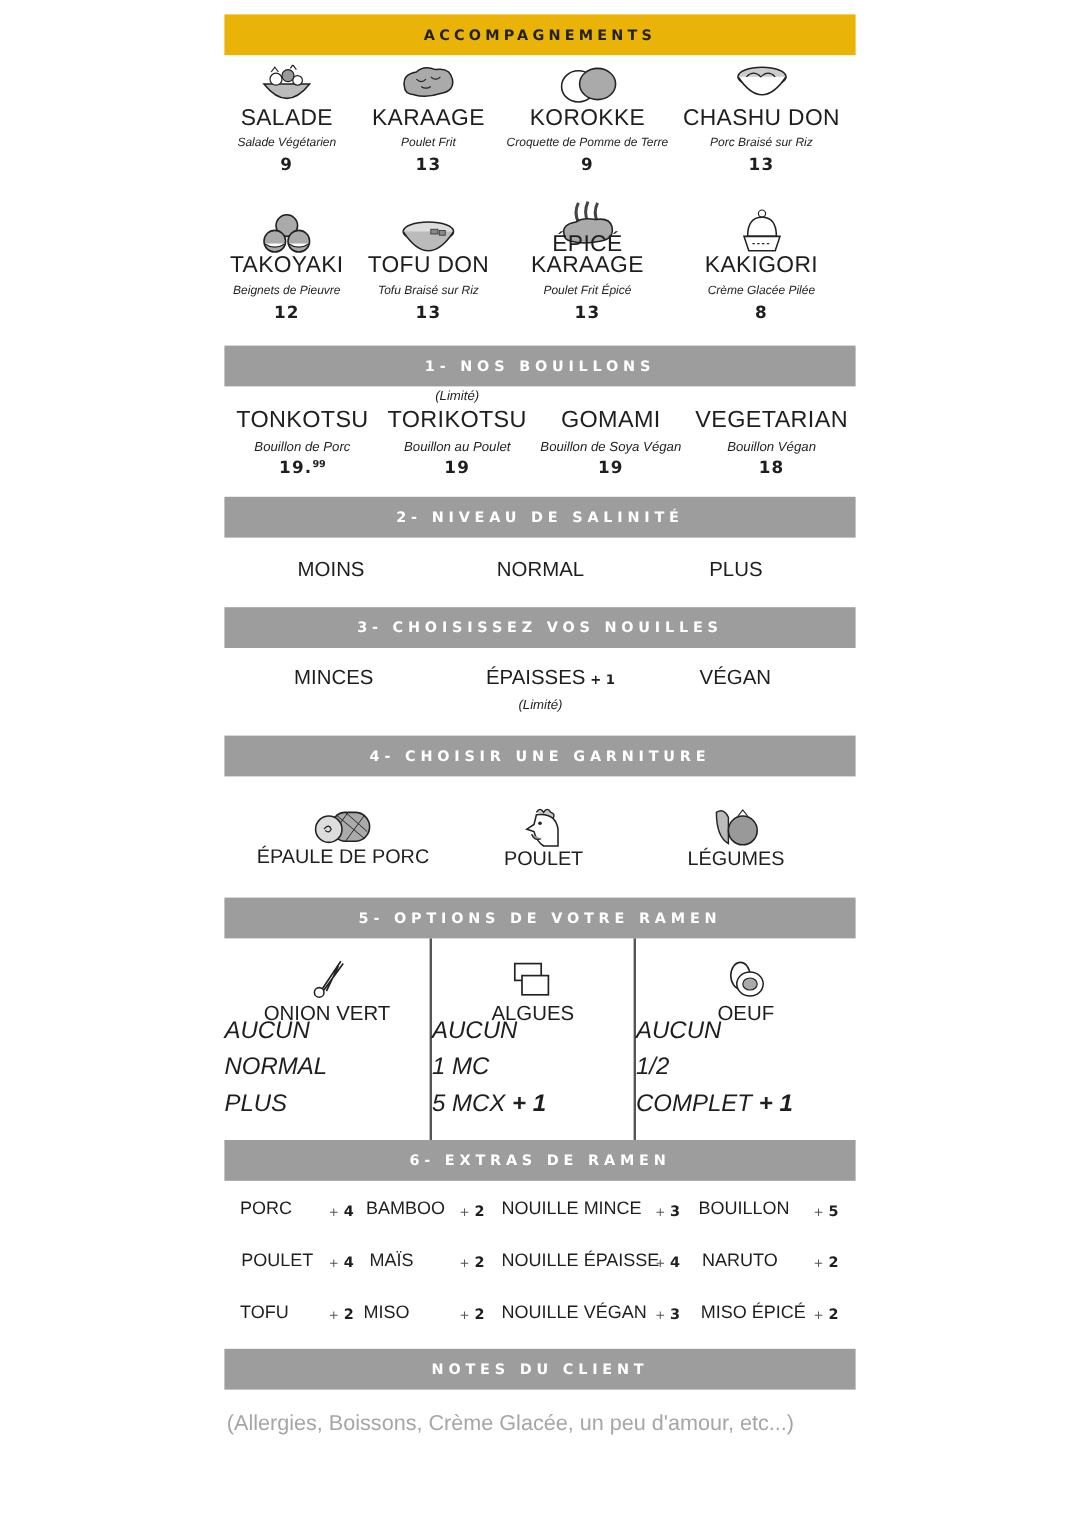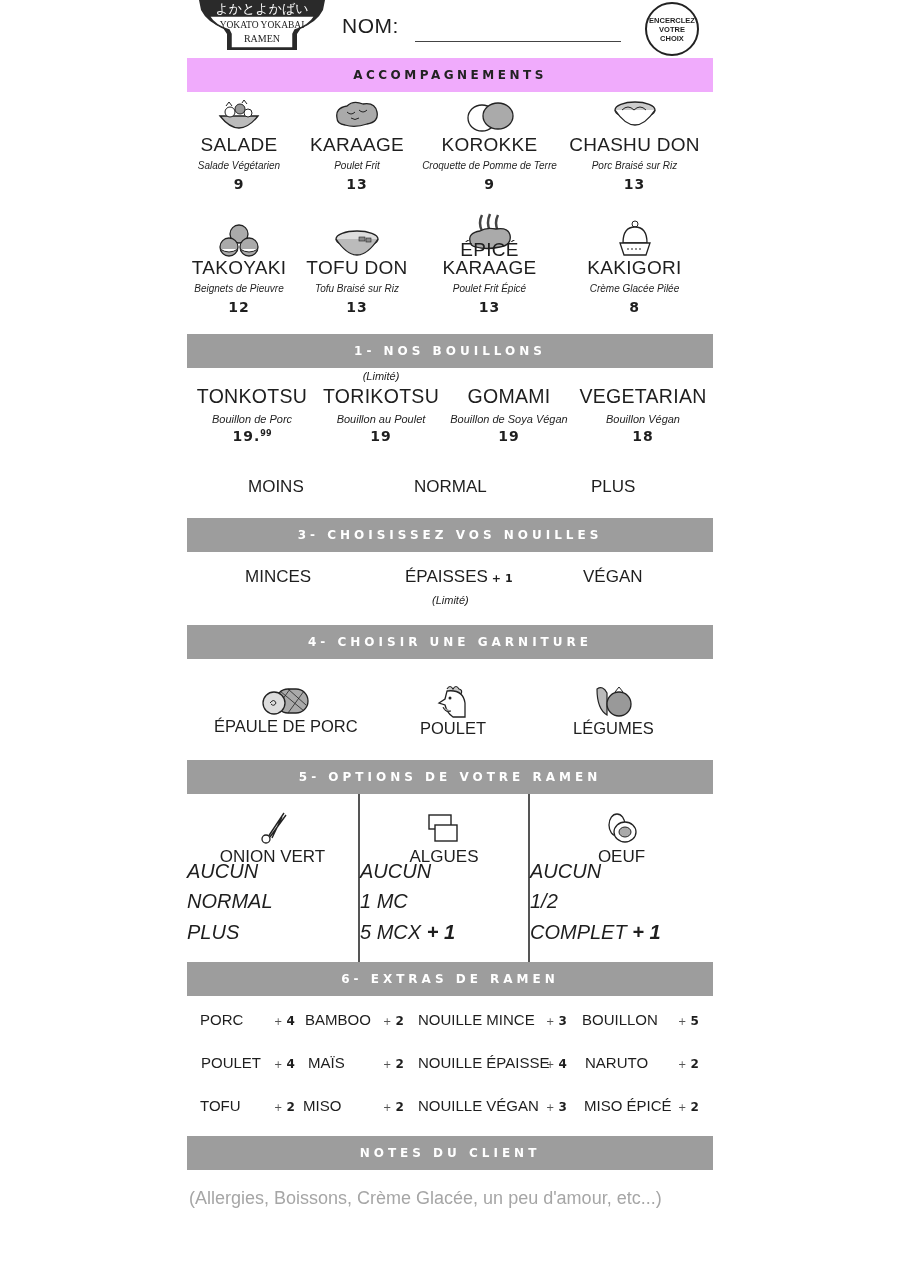--- a/index.html
+++ b/index.html
@@ -7,21 +7,21 @@
   .sheet { position: absolute; left: 187px; top: 0; width: 526px; }
 
   
   .hdr { position: relative; height: 58px; }
   .logo { position: absolute; left: 10px; top: 0; width: 130px; height: 52px; }
   .nom-label { position: absolute; left: 155px; top: 14px; font-size: 21px; font-family: "Liberation Sans", sans-serif; letter-spacing: 0.5px; }
   .nom-line { position: absolute; left: 228px; top: 41px; width: 206px; border-bottom: 1.5px solid #444; }
   .circle { position: absolute; left: 458px; top: 2px; width: 54px; height: 54px; border: 2px solid #222; border-radius: 50%; box-sizing: border-box; display: flex; flex-direction: column; align-items: center; justify-content: center; font-family: "Liberation Sans", sans-serif; font-weight: bold; font-size: 7.5px; line-height: 9px; text-align: center; }
 
   .band { height: 34px; display: flex; align-items: center; justify-content: center; color: #ffffff; font-weight: bold; font-size: 12px; letter-spacing: 4px; background: #9d9d9d; }
-  .band.light { background: #f0abfc; color: #222; letter-spacing: 3.5px; }
+  .band.light { background: #eab308; color: #222; letter-spacing: 3.5px; margin-top: 12px; }
 
   
   .acc-grid { display: grid; grid-template-columns: 104px 132px 133px 157px; }
   .acc-item { position: relative; text-align: center; height: 123px; }
   .acc-item .ic { position: absolute; left: 50%; transform: translateX(-50%); top: 8px; }
   .acc-item .nm { position: absolute; left: 0; right: 0; top: 42px; font-size: 19px; letter-spacing: 0.3px; font-family: "Liberation Sans", sans-serif; white-space: nowrap; }
   .acc-item .ds { position: absolute; left: -10px; right: -10px; top: 68px; font-size: 10px; font-style: italic; font-family: Liberation Sans, sans-serif; white-space: nowrap; }
   .acc-item .pr { position: absolute; left: 0; right: 0; top: 84px; font-size: 14px; font-weight: bold; letter-spacing: 1px; }
   .acc-item .nm.two { top: 26px; line-height: 18px; }
 
@@ -58,36 +58,20 @@
   .ex .p { position: absolute; font-family: "DejaVu Sans", sans-serif; font-size: 12px; font-weight: bold; top: 3px; }
   .ex .p i { font-style: normal; font-weight: normal; font-size: 10px; margin-right: 4px; color: #555; }
 
   .notes { font-family: "Liberation Sans", sans-serif; font-size: 18px; color: #a6a6a6; padding-top: 18px; padding-left: 2px; white-space: nowrap; }
 </style>
 </head>
 <body>
 
 <div class="sheet">
 
-  <div class="hdr">
-    <svg class="logo" viewBox="0 0 130 52">
-      <path d="M2,0 L128,0 L126,10 Q120,22 104,28 L100,34 L100,50 L30,50 L30,34 L26,28 Q10,22 4,10 Z" fill="#2a2a2a"></path>
-      <path d="M12,16 L118,16 Q112,26 98,30 L96,34 L96,48 L34,48 L34,34 L32,30 Q18,26 12,16 Z" fill="#ffffff" stroke="#2a2a2a" stroke-width="1.5"></path>
-      <text x="65" y="13" text-anchor="middle" fill="#fff" font-size="13" font-family="DejaVu Sans, sans-serif">よかとよかばい</text>
-      <text x="65" y="28" text-anchor="middle" fill="#222" font-size="9.5" font-family="Liberation Serif, serif">YOKATO YOKABAI</text>
-      <text x="65" y="42" text-anchor="middle" fill="#222" font-size="10" font-family="Liberation Serif, serif">RAMEN</text>
-    </svg>
-    <span class="nom-label">NOM:</span>
-    <div class="nom-line"></div>
-    <div class="circle">
-      <span>ENCERCLEZ</span>
-      <span>VOTRE</span>
-      <span>CHOIX</span>
-    </div>
-  </div>
 
   <div class="band light">ACCOMPAGNEMENTS</div>
   <div class="acc-grid">
     <div class="acc-item">
       <svg class="ic" width="46" height="36" viewBox="0 0 46 36">
           <path d="M4,16 Q23,40 42,16 Z" fill="#bbb" stroke="#222" stroke-width="1.3"></path>
           <circle cx="14" cy="12" r="5" fill="#fff" stroke="#222"></circle>
           <circle cx="24" cy="9" r="5" fill="#999" stroke="#222"></circle>
           <circle cx="32" cy="13" r="4" fill="#fff" stroke="#222"></circle>
           <path d="M10,6 l3,-4 l3,4 M26,3 l2,-3 l3,4" stroke="#222" fill="none"></path>
@@ -186,20 +170,21 @@
       <div class="ds">Bouillon de Soya Végan</div>
       <div class="pr">19</div>
     </div>
     <div class="bou">
       <div class="nm">VEGETARIAN</div>
       <div class="ds">Bouillon Végan</div>
       <div class="pr">18</div>
     </div>
   </div>
 
+  <div class="band">2-  NIVEAU DE SALINITÉ</div>
   <div class="opt3">
     <span style="left:61px">MOINS</span>
     <span style="left:227px">NORMAL</span>
     <span style="left:404px">PLUS</span>
   </div>
 
   <div class="band">3-  CHOISISSEZ VOS NOUILLES</div>
   <div class="opt3 noodles">
     <span style="left:58px; top:15px">MINCES</span>
     <span style="left:218px; top:15px"><span style="position:static">ÉPAISSES</span><span class="plus1" style="position:static">+ 1</span></span>

